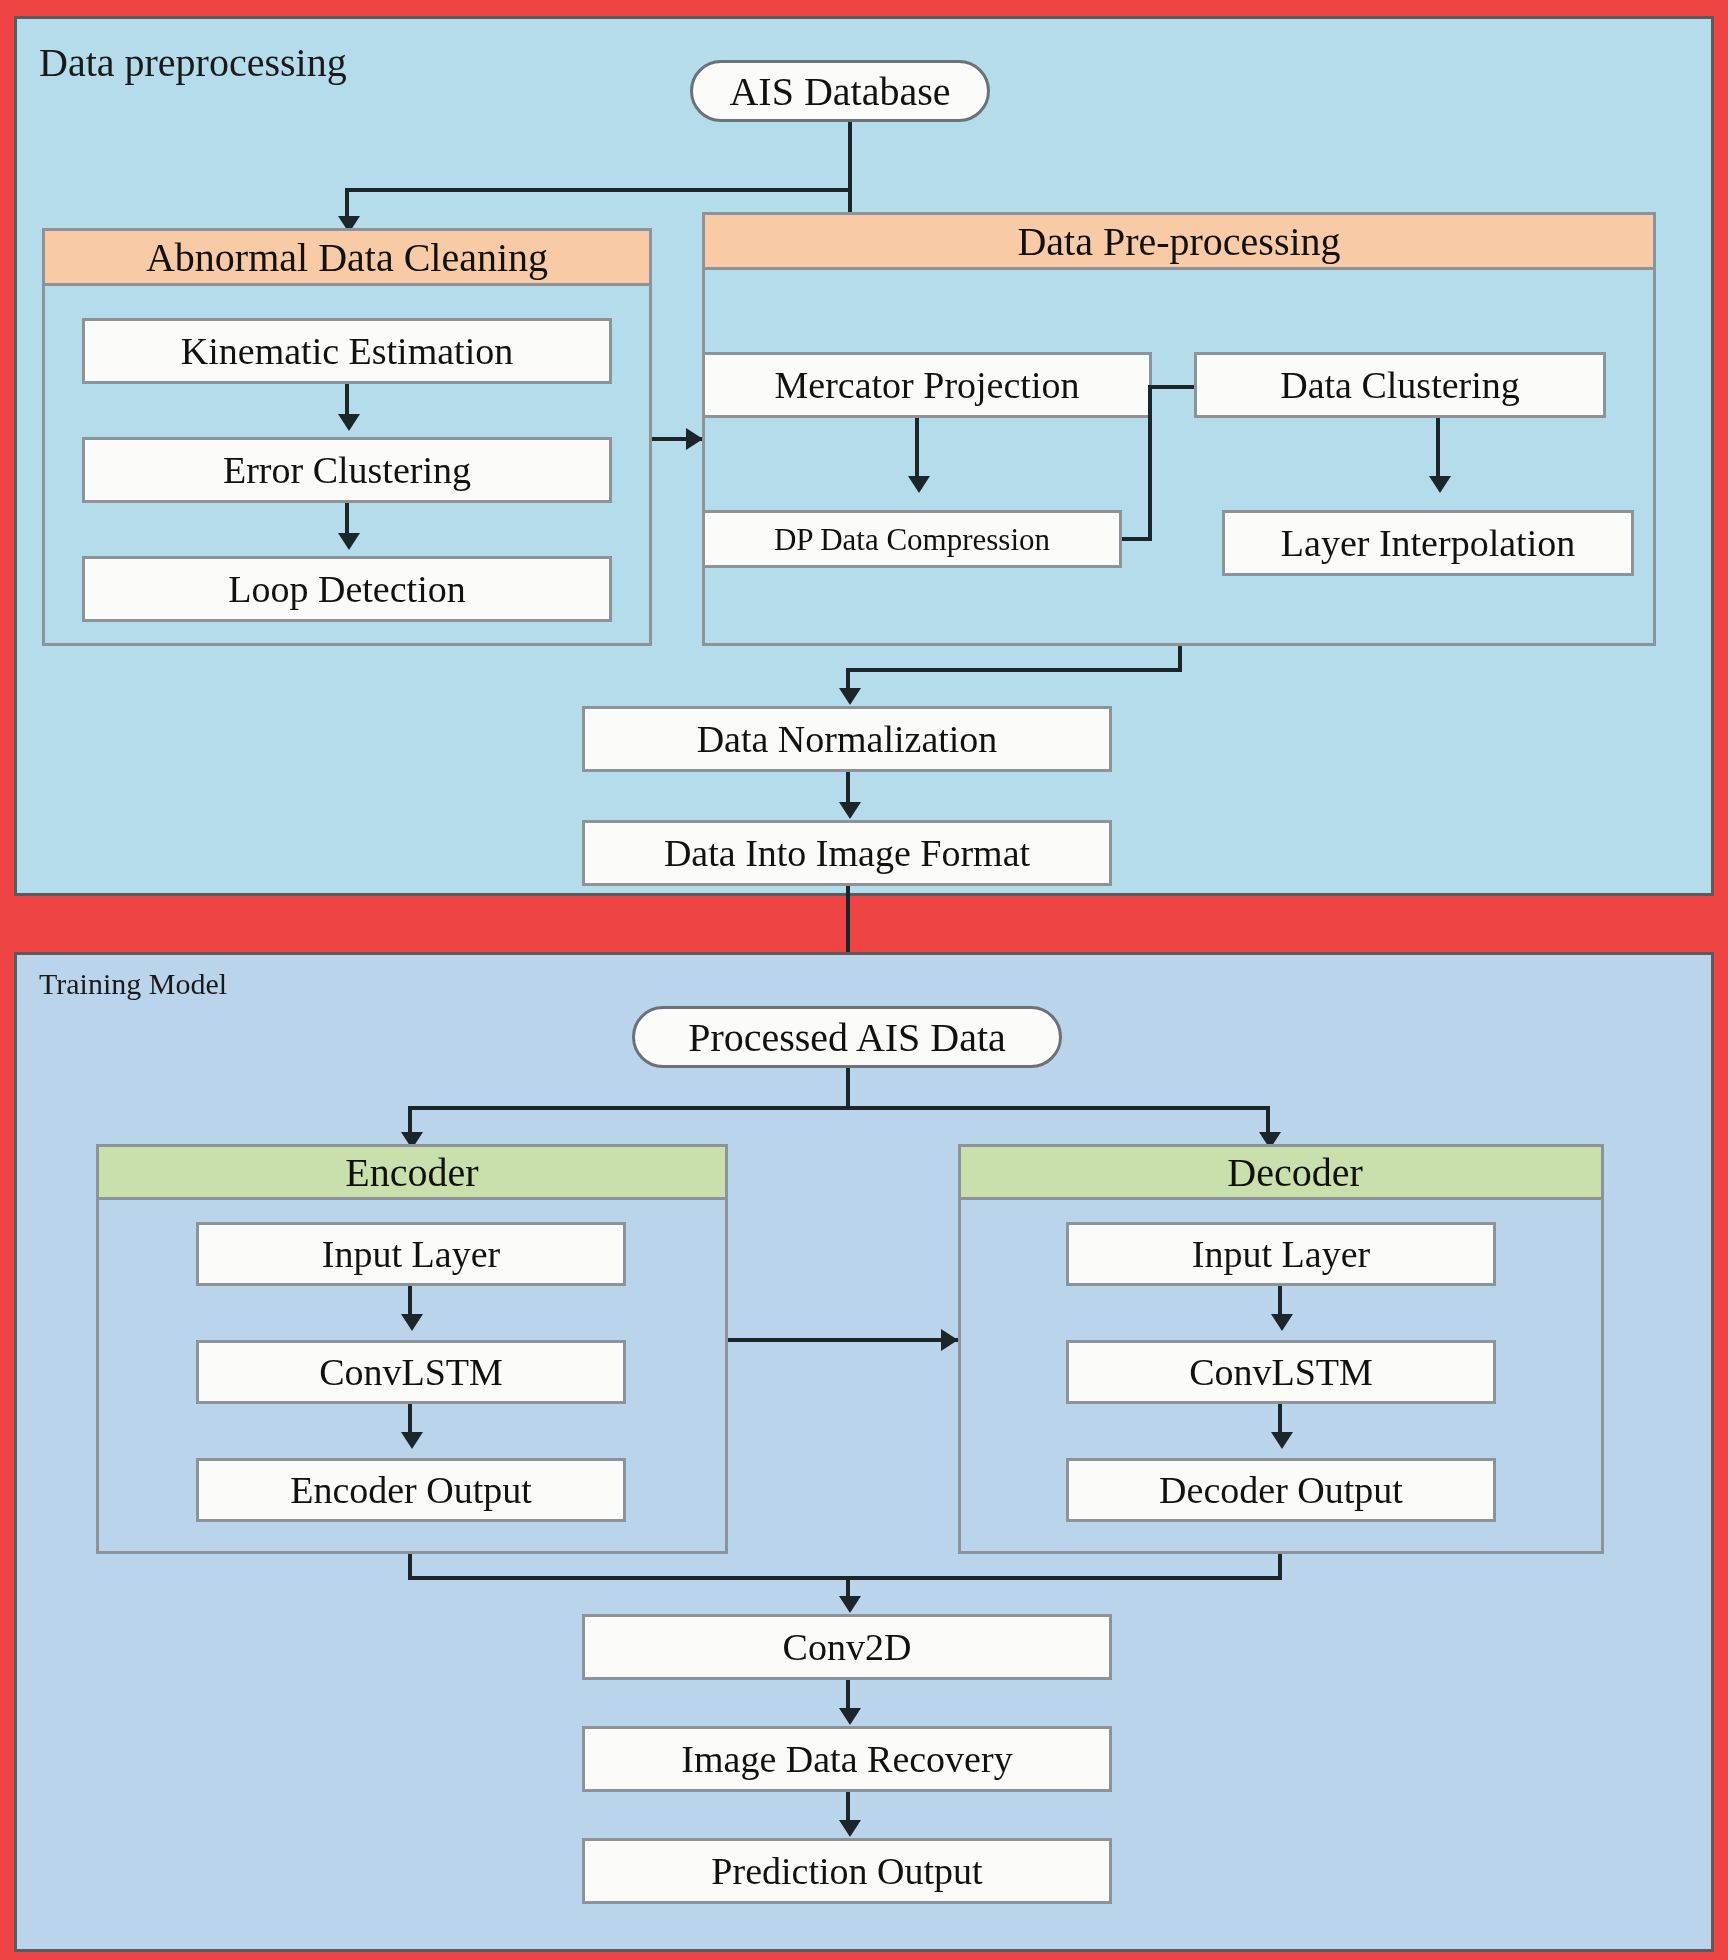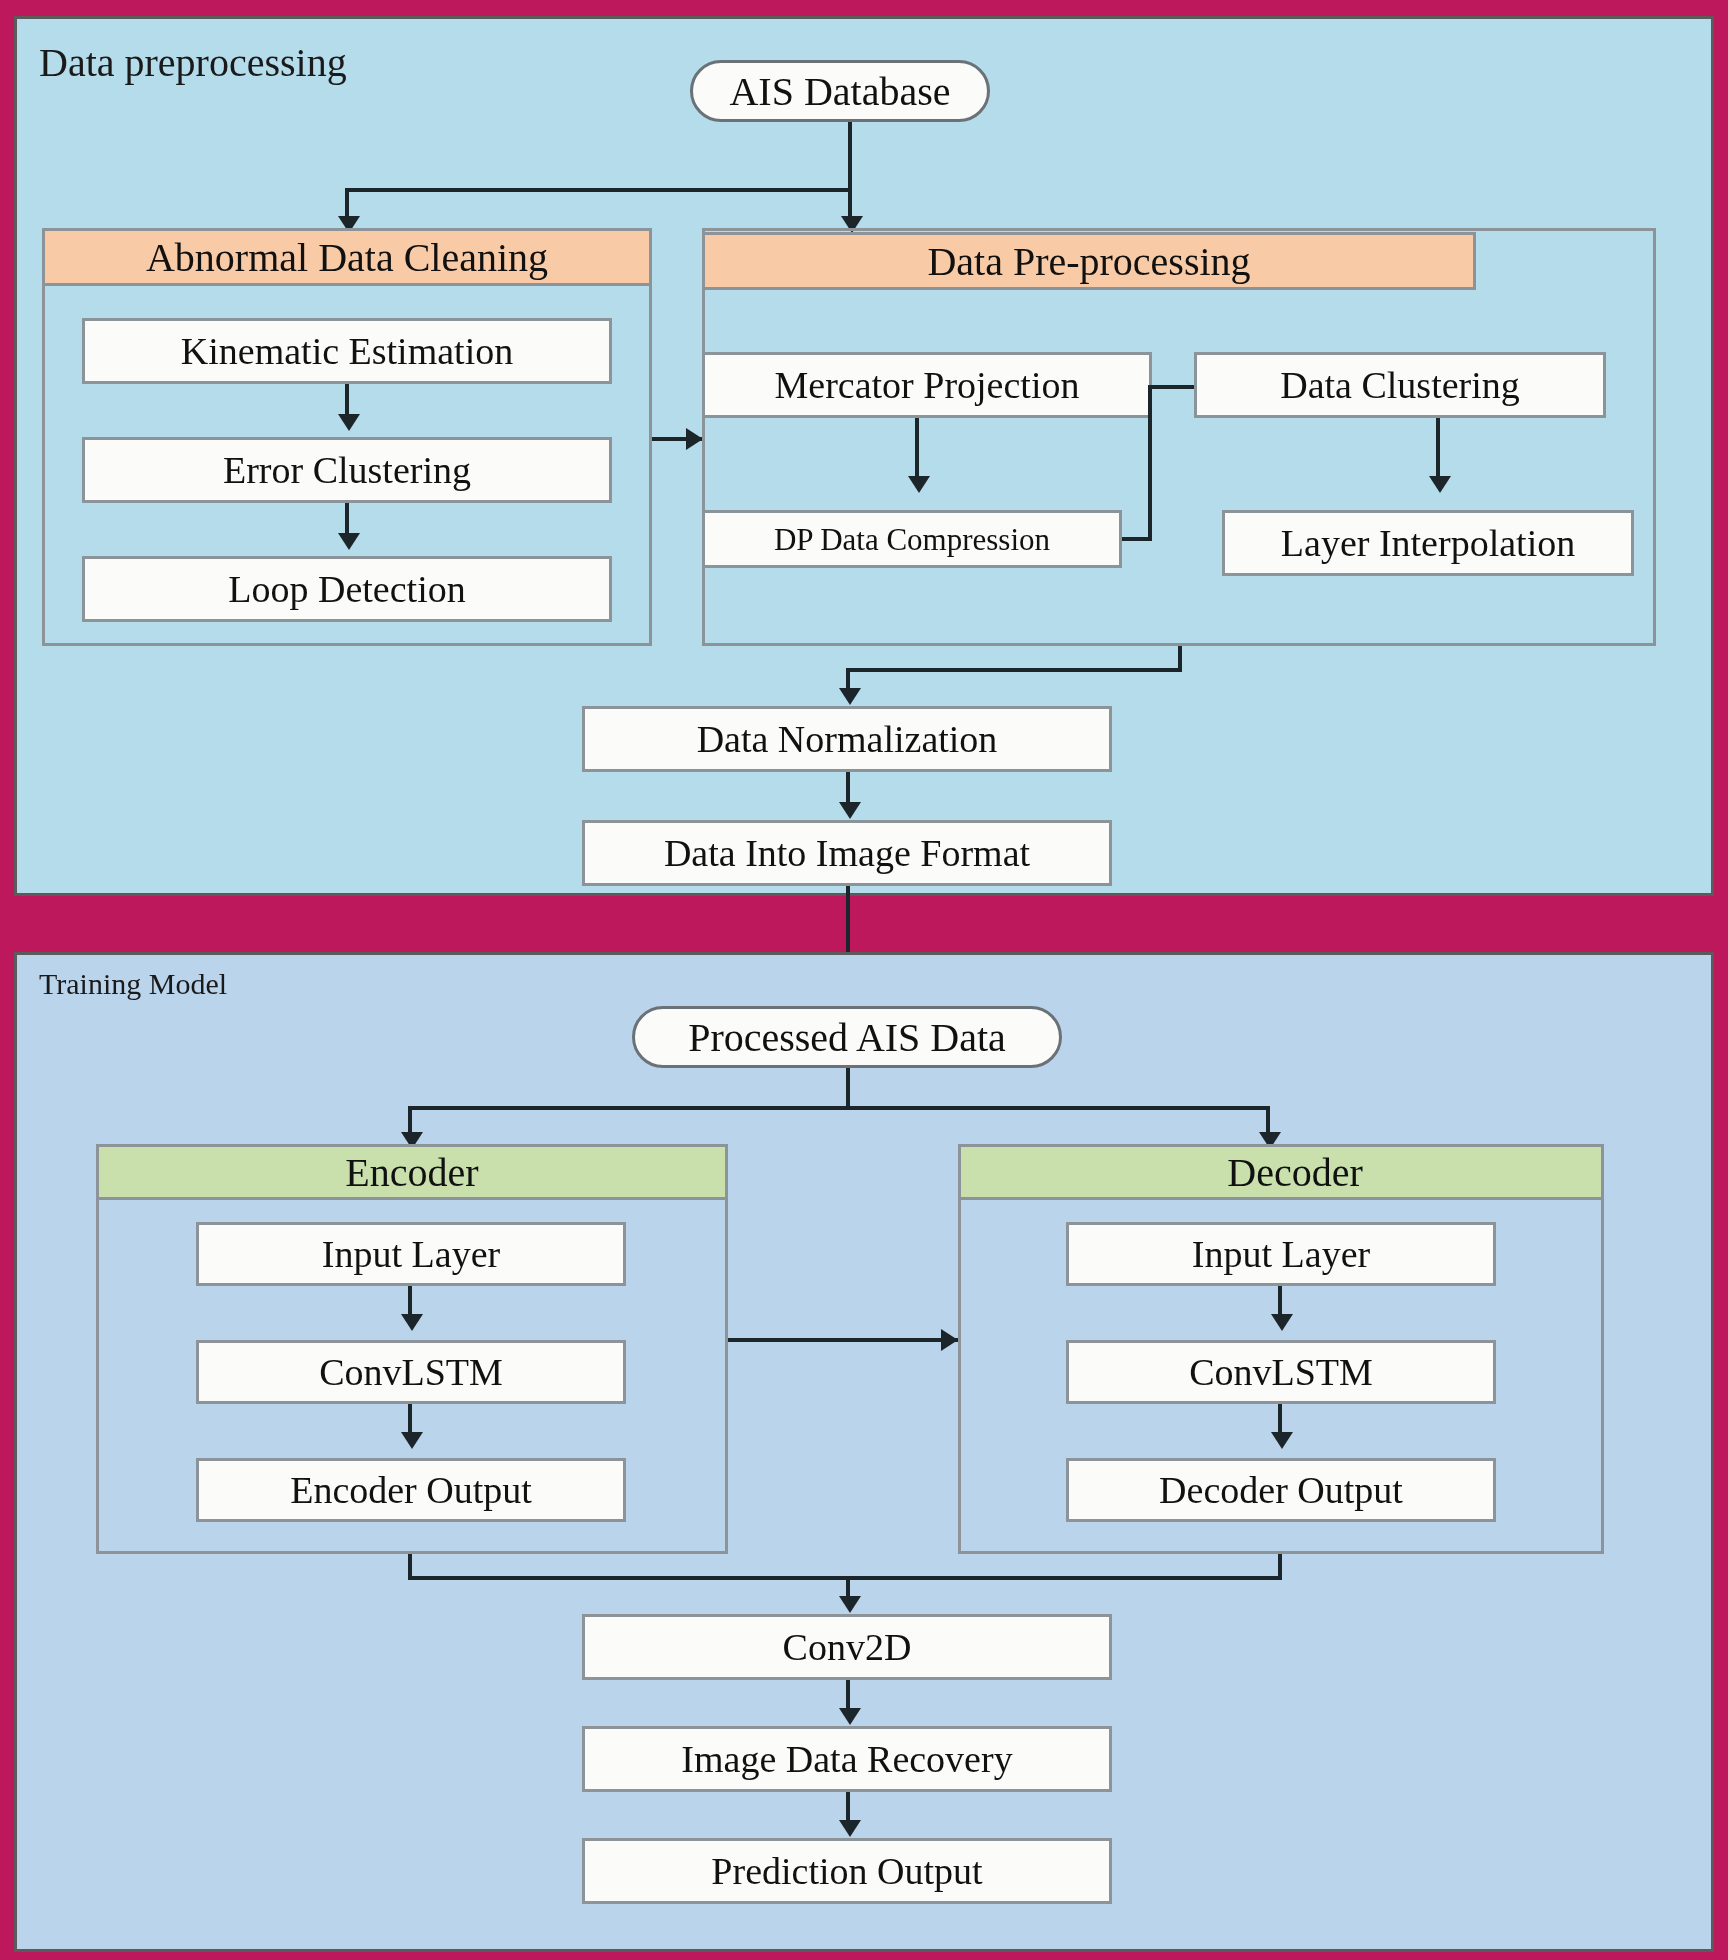--- a/index.html
+++ b/index.html
@@ -7,21 +7,21 @@
     padding: 0;
     background: #ffffff;
   }
   body {
     font-family: "Liberation Serif", "DejaVu Serif", serif;
   }
   #canvas {
     position: relative;
     width: 1728px;
     height: 1960px;
-    background: #be185d;
+    background: #ef4444;
     overflow: hidden;
   }
 
   
   .panel {
     position: absolute;
     box-sizing: border-box;
     border: 3px solid #5b5b5b;
   }
   #panel-preprocessing {
@@ -149,21 +149,21 @@
   <div class="box" style="left:82px; top:437px; width:530px; height:66px;">Error Clustering</div>
   <div class="ln vln" style="left:345px; top:503px; height:38px;"></div>
   <div class="arrow-down" style="left:338px; top:533px;"></div>
 
   <div class="box" style="left:82px; top:556px; width:530px; height:66px;">Loop Detection</div>
 
   <div class="ln hln" style="left:652px; top:437px; width:50px;"></div>
   <div class="arrow-right" style="left:686px; top:428px;"></div>
 
   <div class="group" style="left:702px; top:228px; width:954px; height:418px;"></div>
-  <div class="group-header hdr-orange" style="left:702px; top:232px; width:774px; height:58px;">Data Pre-processing</div>
+  <div class="group-header hdr-orange" style="left:702px; top:212px; width:954px; height:58px;">Data Pre-processing</div>
 
   <div class="box" style="left:702px; top:352px; width:450px; height:66px;">Mercator Projection</div>
   <div class="ln vln" style="left:915px; top:418px; height:66px;"></div>
   <div class="arrow-down" style="left:908px; top:476px;"></div>
 
   <div class="box small" style="left:702px; top:510px; width:420px; height:58px;text-align:center;">DP Data Compression</div>
 
   <div class="ln hln" style="left:1122px; top:537px; width:30px;"></div>
   <div class="ln vln" style="left:1148px; top:385px; height:154px;"></div>
   <div class="ln hln" style="left:1148px; top:385px; width:72px;"></div>

